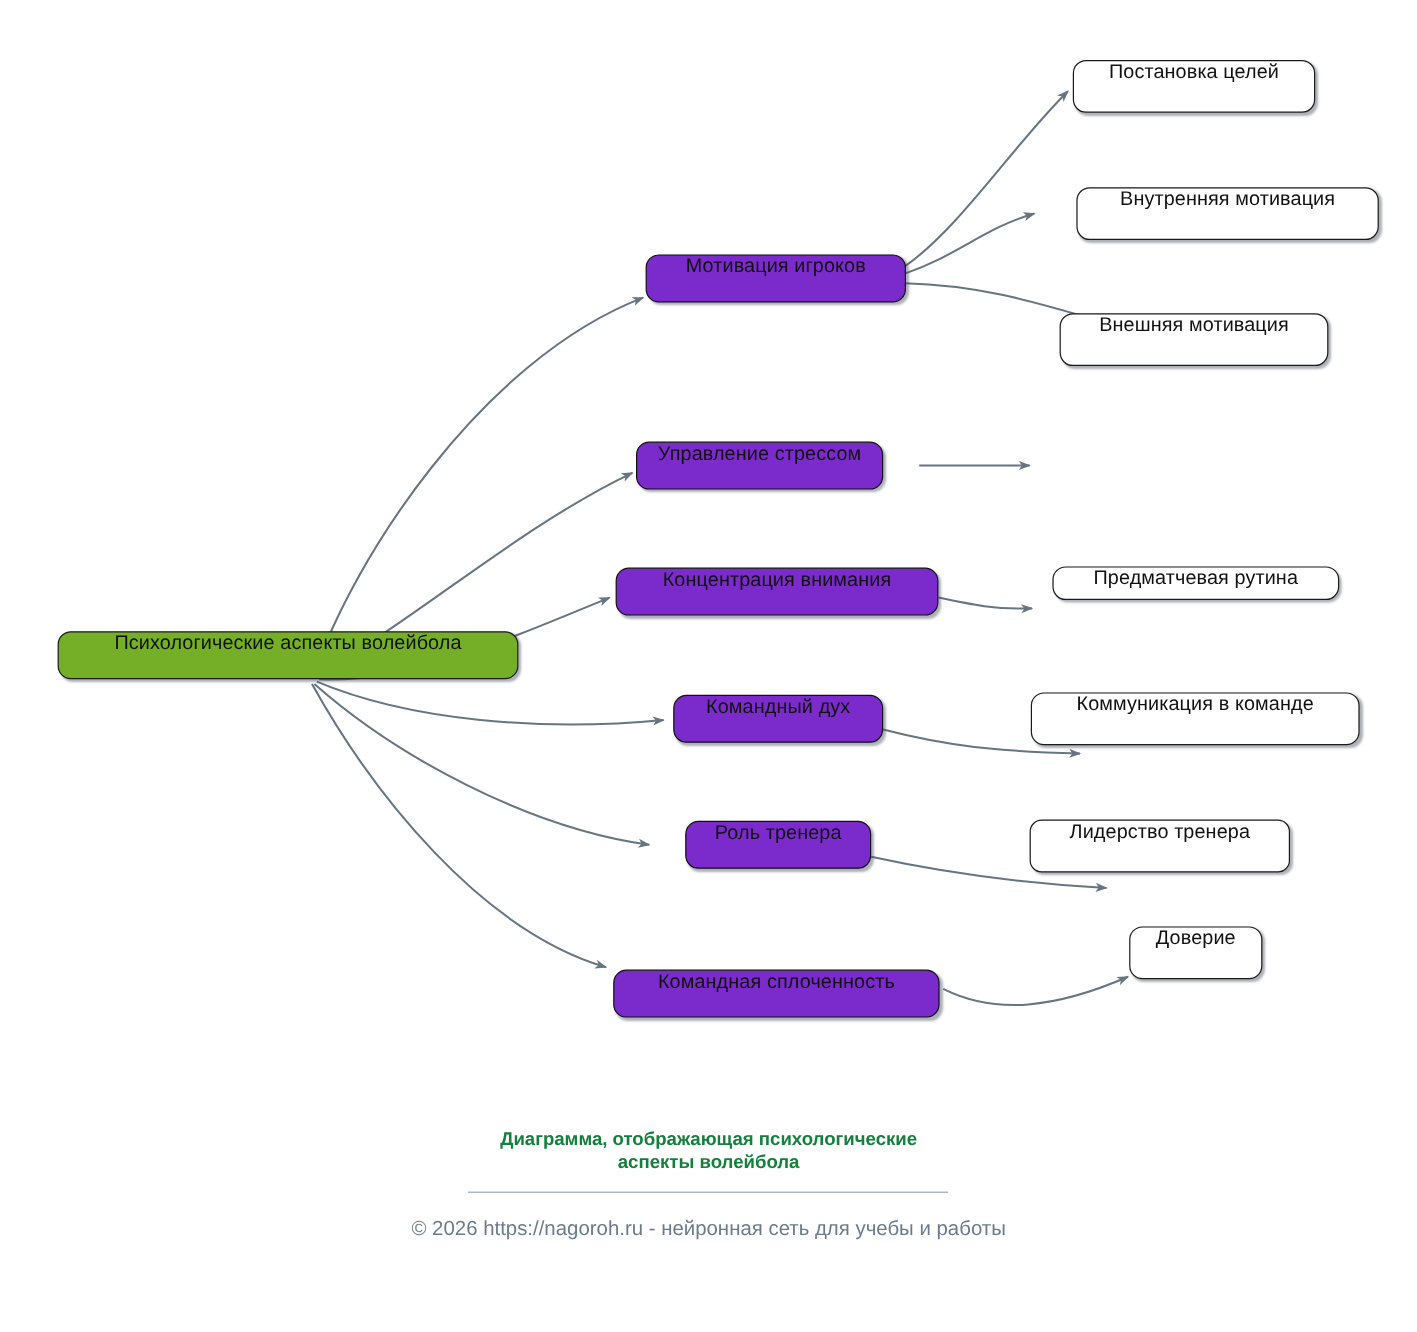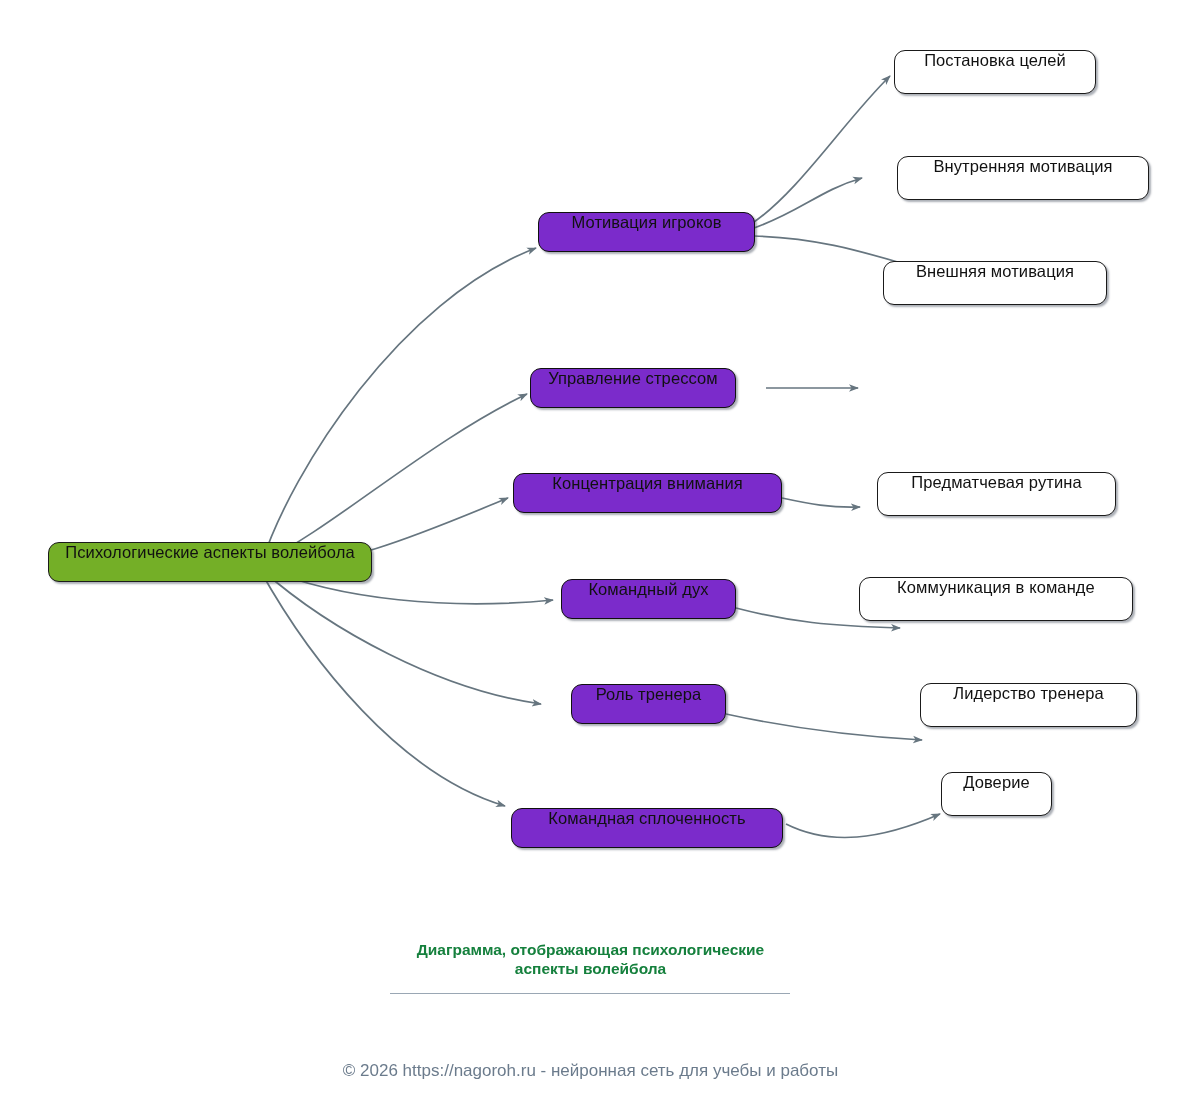--- a/index.html
+++ b/index.html
@@ -68,21 +68,20 @@
     height: 1px;
     background: #9aa7b4;
   }
   .footer {
     position: absolute;
     left: 0;
     width: 1181px;
     text-align: center;
     color: #6b7b8c;
     font-size: 17px;
-    margin-top: 47px;
   }
 </style>
 </head>
 <body>
 
 <div id="canvas">
 
   <svg class="edge-layer" viewBox="0 0 1181 1110" width="1181" height="1110">
     <defs>
       <marker id="arrow" markerWidth="11" markerHeight="11" refX="9" refY="4.2" orient="auto" markerUnits="userSpaceOnUse">
@@ -107,21 +106,21 @@
       <path d="M782,498 C810,504 830,508 860,507"></path>
 
       <path d="M736,608 C790,622 830,626 900,628"></path>
 
       <path d="M726,714 C790,728 850,736 922,740"></path>
 
       <path d="M786,824 C830,846 880,840 940,814"></path>
     </g>
   </svg>
 
-  <div class="node root" style="left:48px; top:526px; width:324px; height:40px;margin-top:16px;">
+  <div class="node root" style="left:48px; top:526px; width:384px; height:40px;">
     <span>Психологические аспекты волейбола</span>
   </div>
 
   <div class="node branch" style="left:538px; top:212px; width:217px; height:40px;">
     <span>Мотивация игроков</span>
   </div>
 
   <div class="node branch" style="left:530px; top:368px; width:206px; height:40px;">
     <span>Управление стрессом</span>
   </div>
@@ -148,29 +147,29 @@
 
   <div class="node leaf" style="left:869px; top:156px; width:252px; height:44px;margin-left:28px;">
     <span>Внутренняя мотивация</span>
   </div>
 
   <div class="node leaf" style="left:883px; top:261px; width:224px; height:44px;">
     <span>Внешняя мотивация</span>
   </div>
 
 
-  <div class="node leaf" style="left:877px; top:472px; width:239px; height:44px;">
+  <div class="node leaf" style="left:877px; top:472px; width:239px; height:28px;">
     <span>Предматчевая рутина</span>
   </div>
 
   <div class="node leaf" style="left:859px; top:577px; width:274px; height:44px;">
     <span>Коммуникация в команде</span>
   </div>
 
-  <div class="node leaf" style="left:920px; top:683px; width:217px; height:44px;">
+  <div class="node leaf" style="left:858px; top:683px; width:217px; height:44px;border-radius:10px;">
     <span>Лидерство тренера</span>
   </div>
 
   <div class="node leaf" style="left:941px; top:772px; width:111px; height:44px;">
     <span>Доверие</span>
   </div>
 
   <div class="caption" style="top:940px;">
     <span>Диаграмма, отображающая психологические</span>
   </div>

